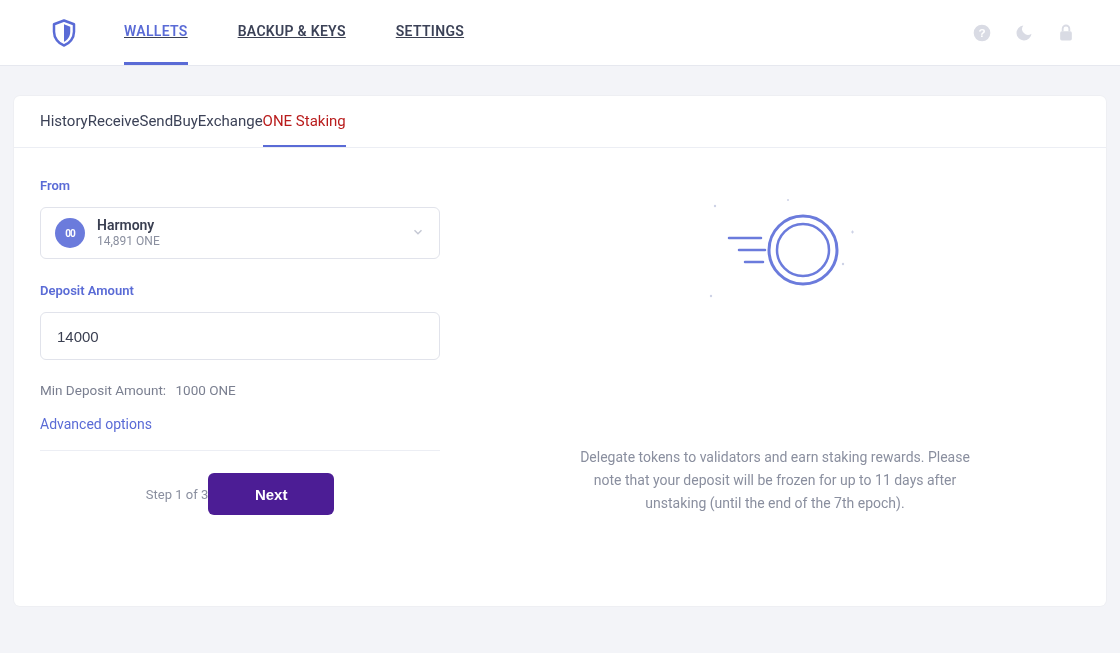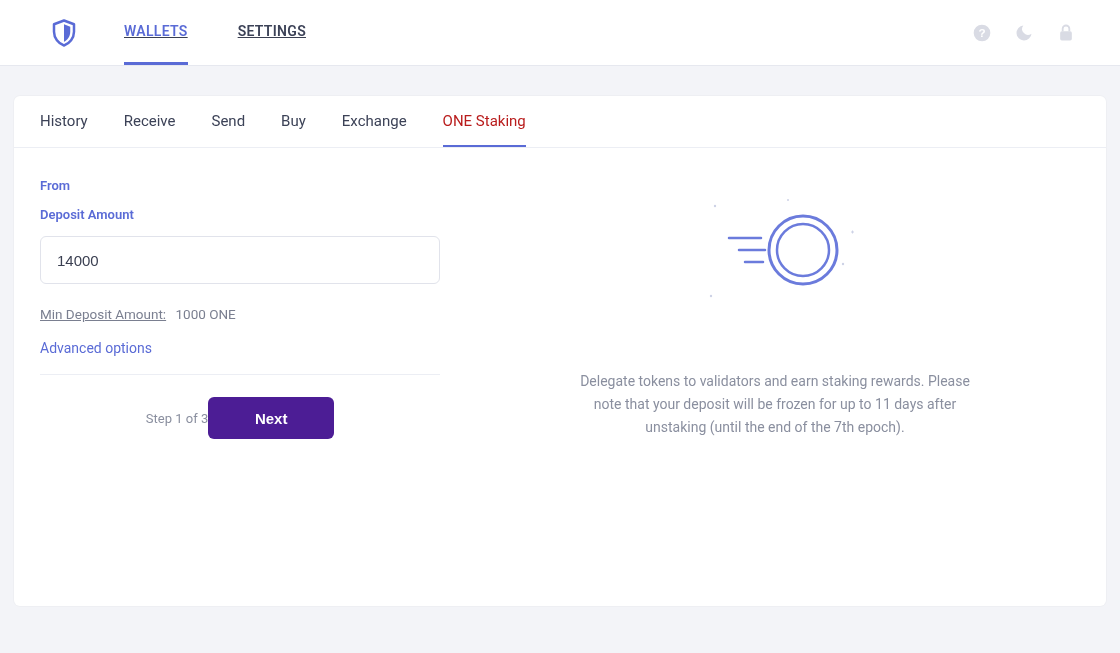--- a/index.html
+++ b/index.html
@@ -73,21 +73,20 @@
     border-radius: 6px;
     box-shadow: 0 0 0 1px rgba(0,0,0,0.02);
     min-height: 510px;
     padding-bottom: 30px;
   }
 
   
   .subtabs {
     display: flex;
     align-items: flex-end;
-    gap: 36px;
     padding: 0 26px;
     border-bottom: 1px solid #eceef4;
     height: 52px;
   }
   .subtab {
     font-size: 15px;
     color: #3c4257;
     height: 100%;
     display: flex;
     align-items: center;
@@ -164,21 +163,21 @@
     color: #3a3f51;
     outline: none;
   }
 
   .meta {
     margin-top: 22px;
     font-size: 13.5px;
     color: #7a7f90;
   }
   .meta-row { margin-bottom: 14px; }
-  .meta-row .lbl { display: inline-block; text-decoration: underline; }
+  .meta-row .lbl { display: inline-block; }
   .meta-row .val { display: inline-block; margin-left: 6px; }
 
   .adv-link {
     color: #5a6bd6;
     font-size: 14px;
     cursor: pointer;
     display: inline-block;
     margin-top: 4px;
   }
 
@@ -224,20 +223,21 @@
 <div class="topbar">
   <div class="logo">
     <svg viewBox="0 0 24 24" width="30" height="30">
       <path d="M12 2 L20 5 V11 C20 16 16.5 20.5 12 22 C7.5 20.5 4 16 4 11 V5 Z" fill="none" stroke="#5a6bd6" stroke-width="2" stroke-linejoin="round"></path>
       <path d="M12 5 L17 7 V11 C17 14.8 14.5 18 12 19 V5 Z" fill="#5a6bd6"></path>
     </svg>
   </div>
 
   <div class="topnav">
     <div class="topnav-item active">WALLETS</div>
+    <div class="topnav-item">BACKUP &amp; KEYS</div>
     <div class="topnav-item">SETTINGS</div>
   </div>
 
   <div class="top-icons">
     <div class="top-icon">
       <svg viewBox="0 0 24 24" fill="currentColor">
           <circle cx="12" cy="12" r="10"></circle>
           <text x="12" y="17" text-anchor="middle" font-size="14" fill="#fff" font-family="Arial" font-weight="bold">?</text>
         </svg>
     </div>
@@ -266,20 +266,32 @@
       <div class="subtab">Exchange</div>
       <div class="subtab active">ONE Staking</div>
     </div>
 
     <div class="body">
 
       <div class="left">
 
         <div class="field-label">From</div>
 
+        <div class="wallet-select">
+          <div class="wallet-icon">00</div>
+          <div class="wallet-text">
+            <div class="wallet-name">Harmony</div>
+            <div class="wallet-balance">14,891 ONE</div>
+          </div>
+          <div class="chevron">
+            <svg viewBox="0 0 24 24" fill="none" stroke="currentColor" stroke-width="2.5">
+                <polyline points="6 9 12 15 18 9"></polyline>
+              </svg>
+          </div>
+        </div>
 
         <div class="field-label">Deposit Amount</div>
 
         <input class="amount-input" type="text" value="14000" style="">
 
         <div class="meta">
           <div class="meta-row">
             <span class="lbl">Min Deposit Amount:</span>
             <span class="val">1000 ONE</span>
           </div>

